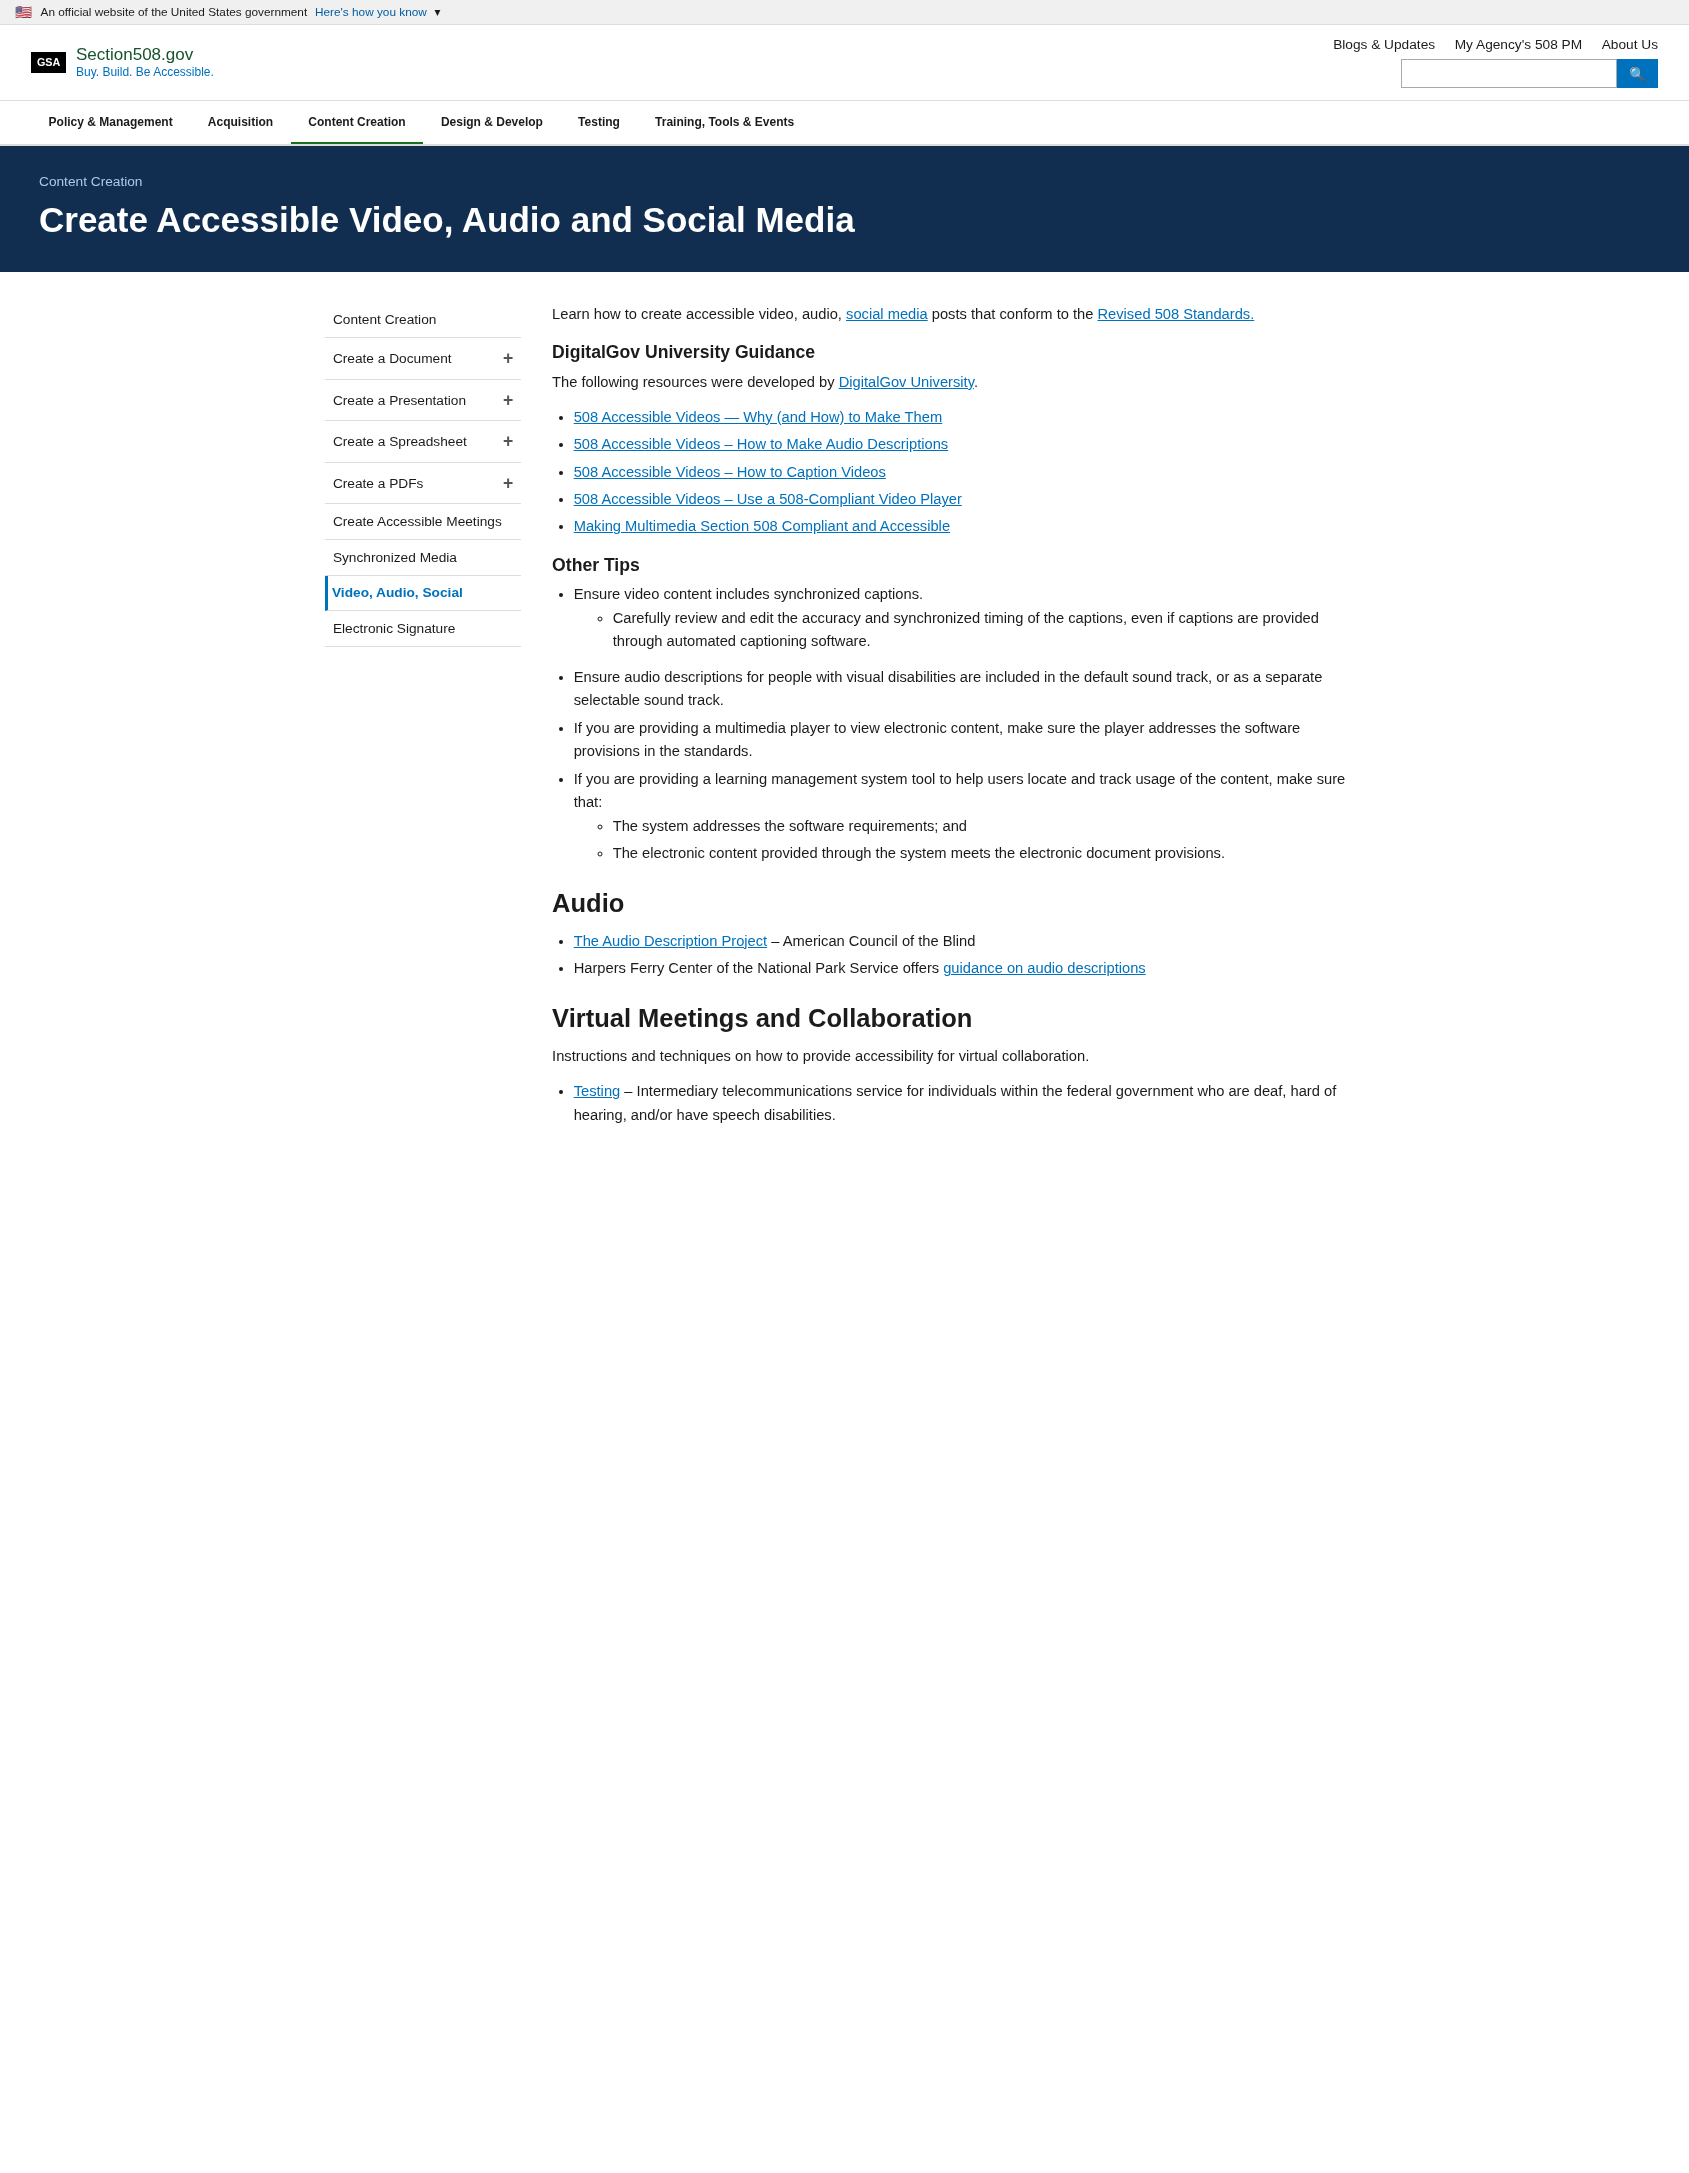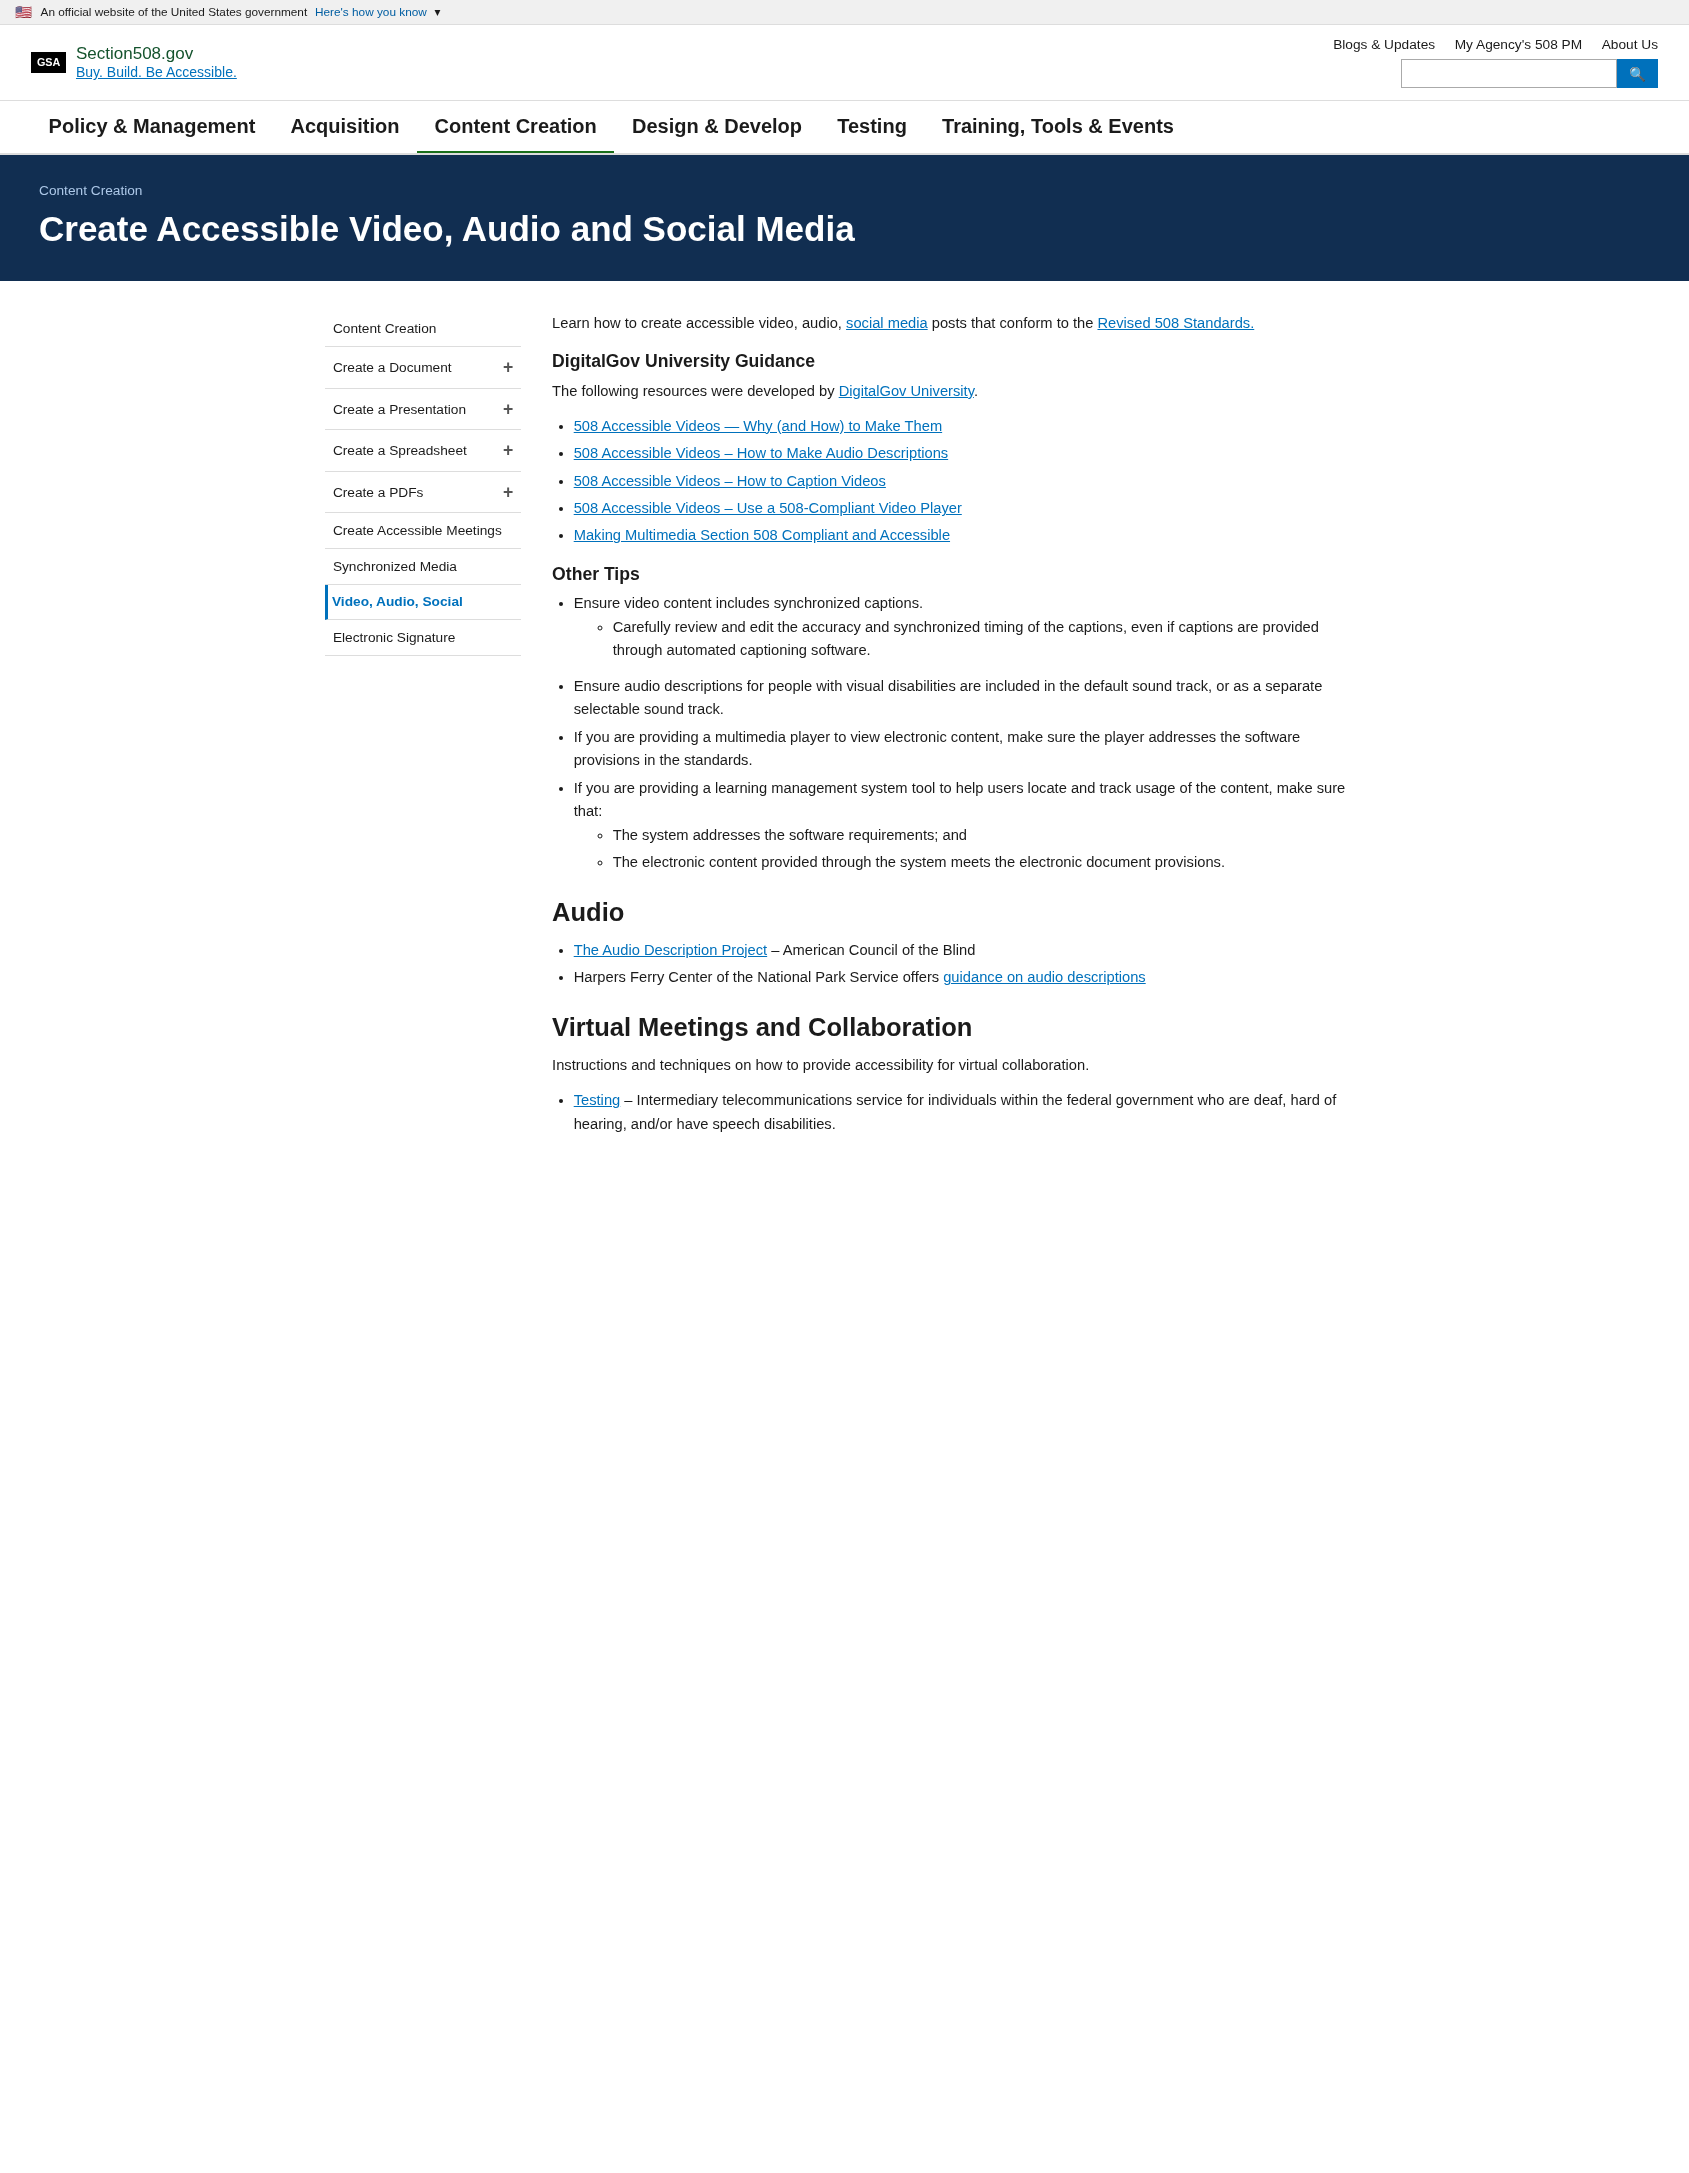--- a/index.html
+++ b/index.html
@@ -29,21 +29,21 @@
     .logo-area { display: flex; align-items: center; gap: 9.8px; }
     .gsa-box {
       background: #000000;
       color: #fff;
       font-size: 10.8px;
       font-weight: bold;
       padding: 3.9px 5.9px;
       line-height: 1.2;
     }
     .site-title { color: #14532d; font-size: 17px; font-weight: normal; }
-    .site-tagline { color: #0071bc; font-size: 14px; text-decoration: underline; }
+    .site-tagline { color: #0071bc; font-size: 12px; }
     .header-right { display: flex; flex-direction: column; align-items: flex-end; gap: 7.8px; }
     .header-links { display: flex; gap: 19.6px; font-size: 13.7px; }
     .header-links a { color: #1b1b1b; text-decoration: none; }
     .search-bar { display: flex; gap: 0; }
     .search-bar input {
       border: 1px solid #aaa;
       padding: 5.9px 9.8px;
       width: 216px;
       font-size: 13.7px;
     }
@@ -62,21 +62,21 @@
       border-bottom: 2px solid #ddd;
       padding: 0 31px;
       display: flex;
       gap: 0;
     }
     .main-nav a {
       display: inline-block;
       padding: 13.7px 17.6px;
       text-decoration: none;
       color: #1b1b1b;
-      font-size: 20px;
+      font-size: 12px;
       font-weight: 600;
       border-bottom: 2.9px solid transparent;
     }
     .main-nav a.active {
       border-bottom: 2.9px solid #1a6f1a;
       color: #1b1b1b;
     }
 
     
     .hero {

